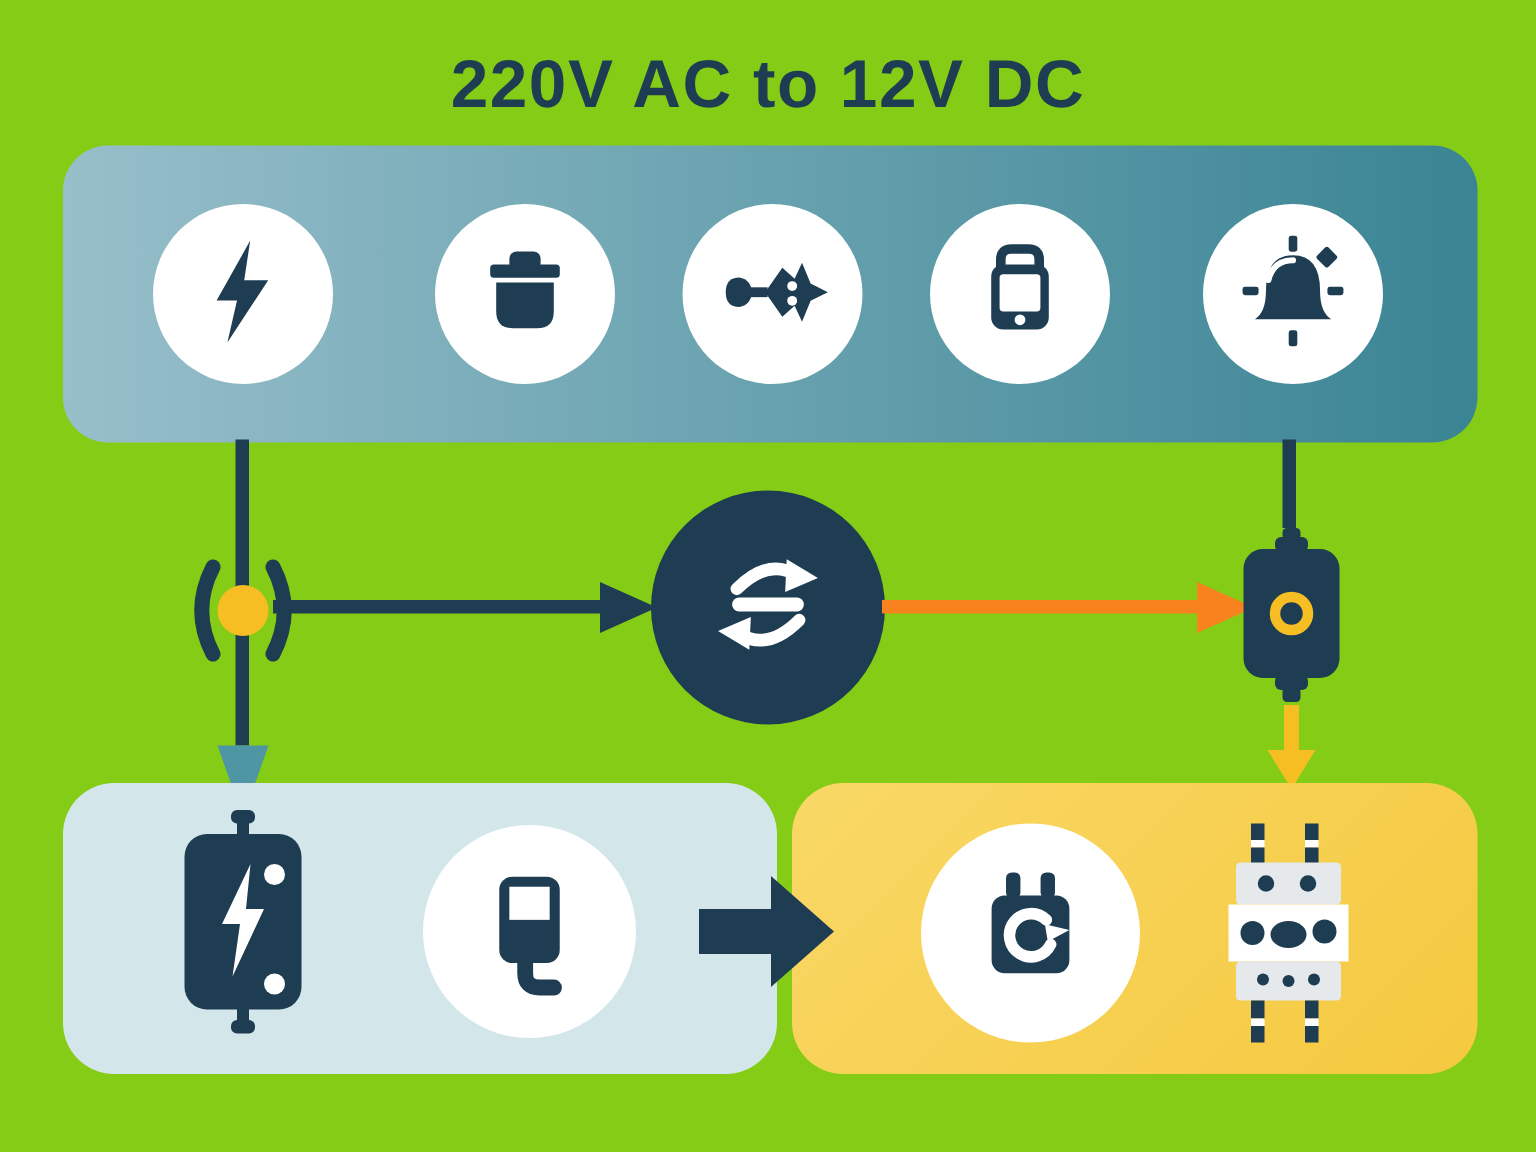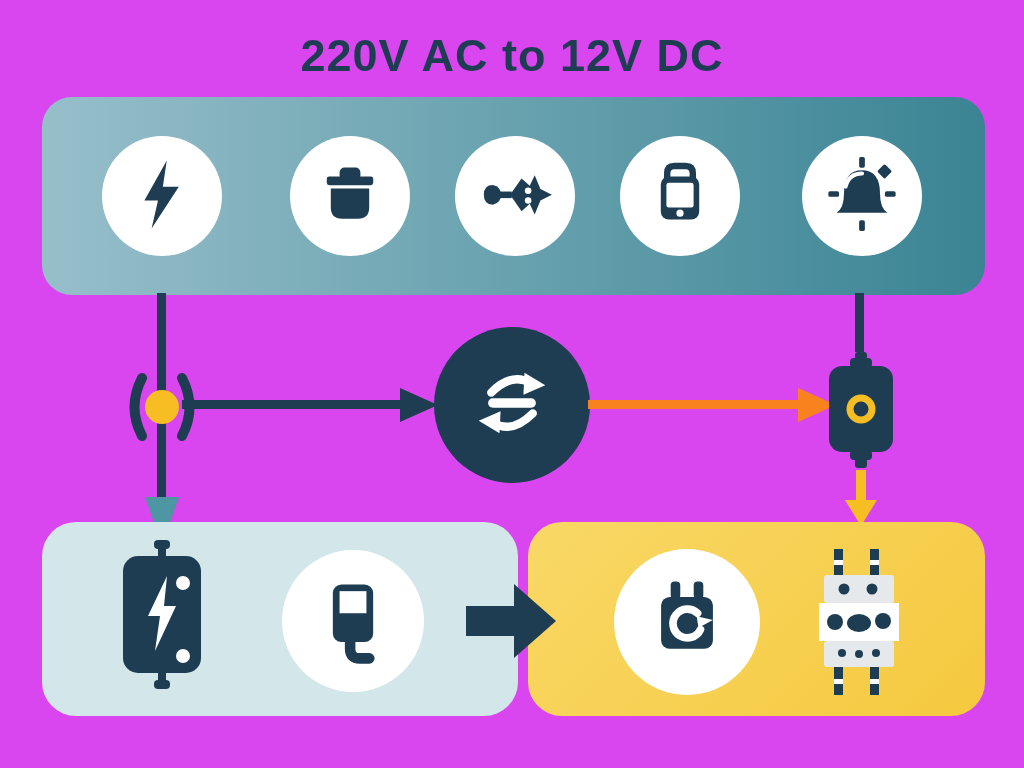--- a/index.html
+++ b/index.html
@@ -3,21 +3,21 @@
 <meta charset="utf-8">
 <style>
   :root{
     --navy:#1E3D53; --banner-left:#97BFCA; --banner-right:#3A8494;
     --box-blue:#D3E7EA; --box-yellow-1:#F9D866; --box-yellow-2:#F5C93F;
     --orange:#F8821D; --yellow:#F6BE23; --teal:#4E96A3;
     --block-gray:#E6E9EC; --white:#FFFFFF;
   }
   html,body{margin:0;padding:0;}
   body{background:#fff;font-family:"Liberation Sans",sans-serif;}
-  .stage{position:relative;width:1024px;height:768px;background:#d946ef;overflow:hidden;}
+  .stage{position:relative;width:1024px;height:768px;background:#84cc16;overflow:hidden;}
   .abs{position:absolute;}
   .title{top:30px;left:0;width:1024px;text-align:center;font-size:45px;font-weight:bold;
          color:var(--navy);letter-spacing:1px;}
   .banner{left:42px;top:97px;width:943px;height:198px;border-radius:30px;
           background:linear-gradient(90deg,var(--banner-left),var(--banner-right));}
   .circle{width:120px;height:120px;border-radius:50%;background:var(--white);
           display:flex;align-items:center;justify-content:center;}
   .banner-circle{top:136px;}
   .wire{background:var(--navy);}
   .tri-right{width:0;height:0;border-top:17px solid transparent;border-bottom:17px solid transparent;

